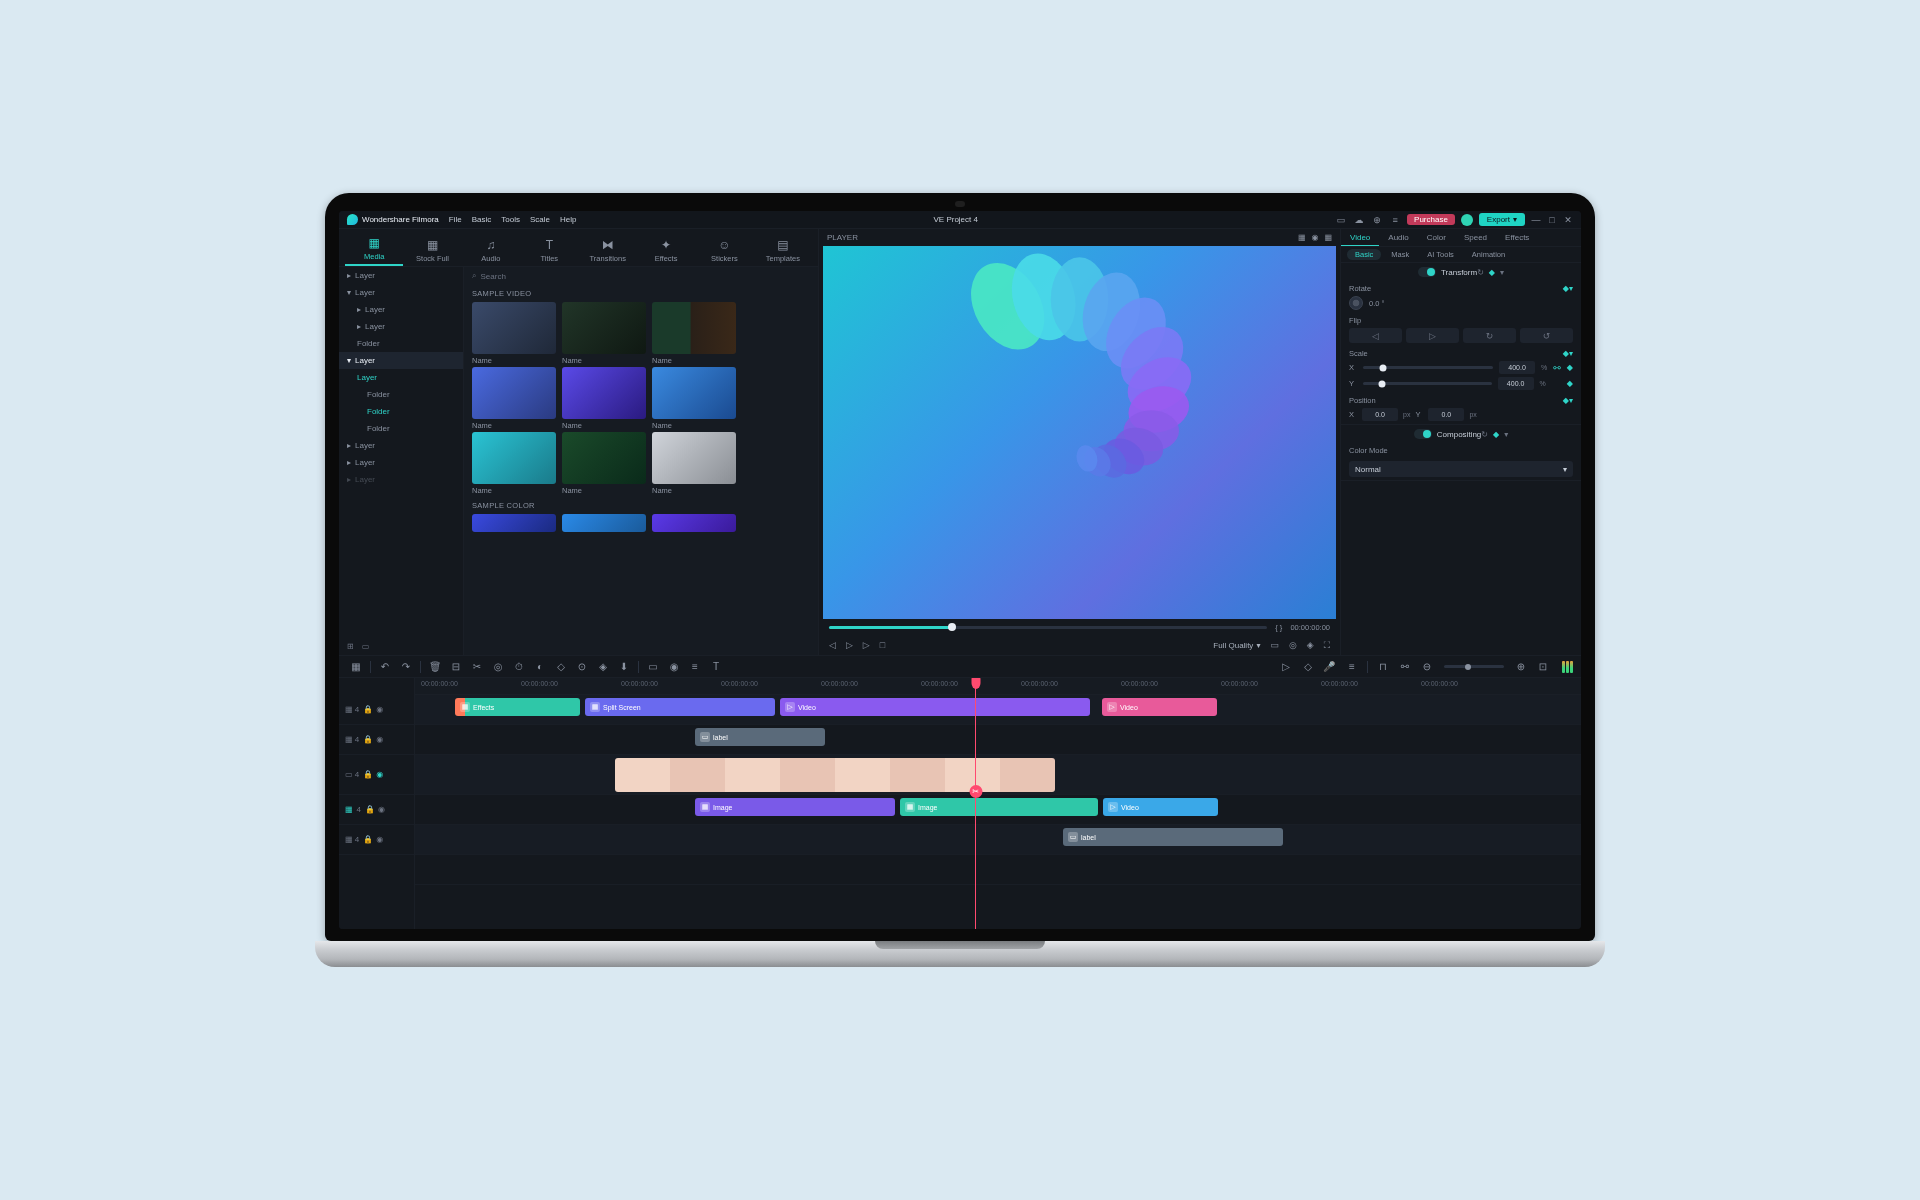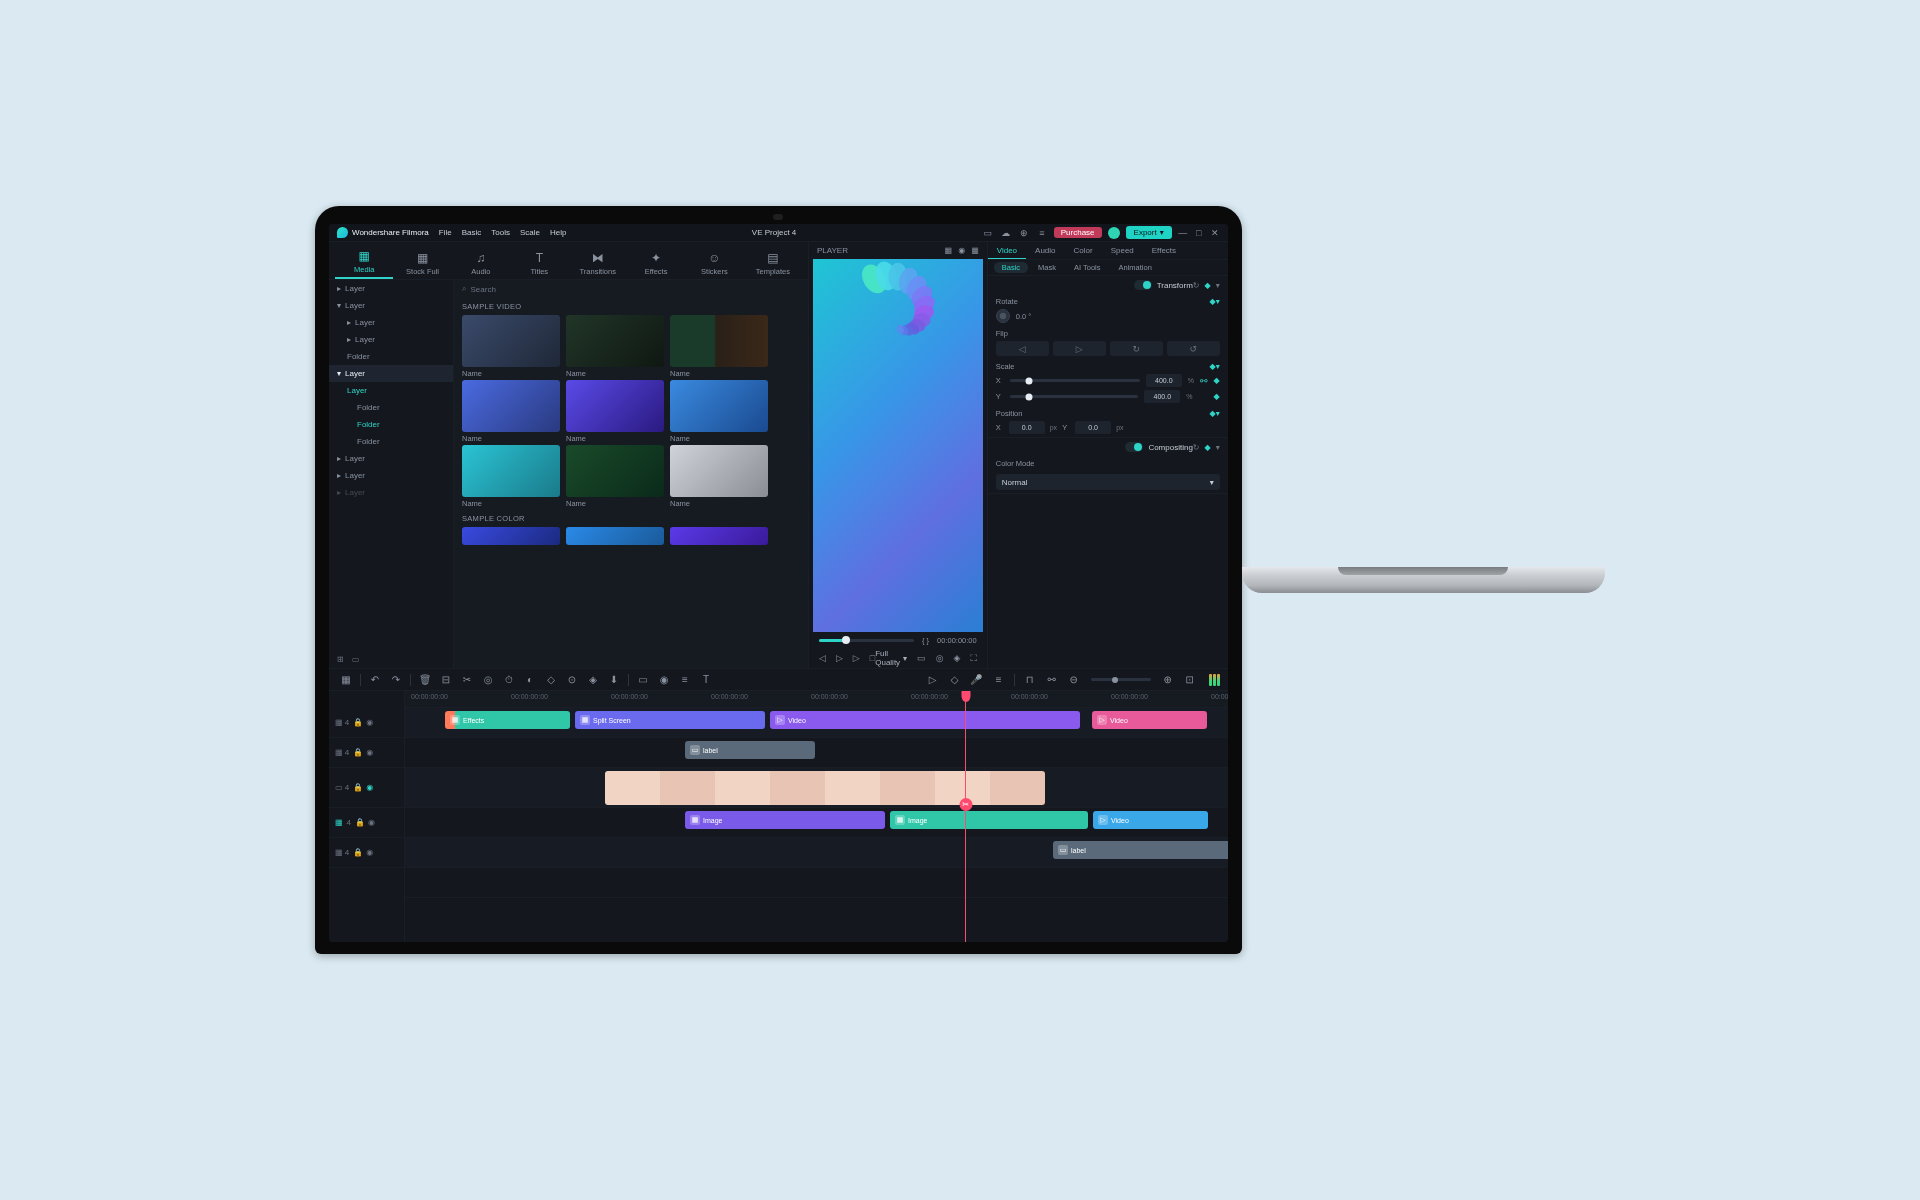--- a/index.html
+++ b/index.html
@@ -1,17 +1,17 @@
 <!DOCTYPE html>
 <html><head>
 <meta charset="utf-8">
 <style>
 *{margin:0;padding:0;box-sizing:border-box;font-family:-apple-system,BlinkMacSystemFont,"Segoe UI",sans-serif;user-select:none}
 body{background:#dae9f2;width:1920px;height:1200px;display:flex;align-items:center;justify-content:center;overflow:hidden}
-.laptop{width:1290px;display:flex;flex-direction:row;align-items:center;position:relative;top:-20px}
+.laptop{width:1290px;display:flex;flex-direction:column;align-items:center;position:relative;top:-20px}
 .screen-bezel{width:1270px;height:748px;background:#0a0a0a;border-radius:24px 24px 6px 6px;padding:18px 14px 12px;position:relative;box-shadow:0 2px 8px rgba(0,0,0,0.3)}
 .notch{position:absolute;top:8px;left:50%;transform:translateX(-50%);width:10px;height:6px;background:#1f1f1f;border-radius:3px}
 .screen{width:100%;height:100%;background:#14181e;border-radius:4px;overflow:hidden;display:flex;flex-direction:column;font-size:9px;color:#a8b0bc}
 .base{width:1290px;height:26px;background:linear-gradient(180deg,#e5e7ea 0%,#c8cbcf 35%,#b3b6ba 70%,#8a8d91 100%);border-radius:0 0 20px 20px;position:relative}
 .base-notch{position:absolute;top:0;left:50%;transform:translateX(-50%);width:170px;height:8px;background:linear-gradient(180deg,#7a7d80 0%,#a0a3a6 100%);border-radius:0 0 10px 10px}
 
 
 .titlebar{height:18px;background:#12161c;display:flex;align-items:center;padding:0 8px;justify-content:space-between;border-bottom:1px solid #1a1f27}
 .tb-left{display:flex;align-items:center;gap:10px;font-size:8px;color:#c5ccd6}
 .logo{display:flex;align-items:center;gap:4px;color:#e8edf4;font-size:8px}
@@ -38,21 +38,21 @@
 .sb-item{padding:4px 8px;color:#8a92a0;cursor:pointer;display:flex;align-items:center;gap:4px}
 .sb-item.sel{background:#1e2530;color:#e8edf4}
 .sb-sub{padding-left:18px}
 .sb-sub2{padding-left:28px}
 .sb-active{color:#2fd4c8}
 .sb-bottom{margin-top:auto;display:flex;gap:8px;padding:4px 8px;color:#6b7280}
 .media-grid{flex:1;background:#161b22;overflow:hidden;display:flex;flex-direction:column}
 .search-row{padding:4px 8px;display:flex;align-items:center;gap:4px;color:#6b7280;font-size:8px}
 .section-label{padding:4px 8px;font-size:7.5px;color:#8a92a0;letter-spacing:0.3px}
 .thumbs{display:flex;gap:6px;padding:0 8px 2px}
-.thumb{width:98px;display:flex;flex-direction:column;gap:2px}
+.thumb{width:84px;display:flex;flex-direction:column;gap:2px}
 .th-img{width:100%;height:52px;border-radius:3px;background:#2a3240}
 .th-label{font-size:7.5px;color:#8a92a0}
 
 
 .center{flex:1;display:flex;flex-direction:column;border-right:1px solid #1a1f27;background:#14181e}
 .preview-hdr{height:17px;display:flex;align-items:center;justify-content:space-between;padding:0 8px;font-size:8px;color:#8a92a0}
 .preview-hdr-r{display:flex;gap:6px}
 .preview{flex:1;background:linear-gradient(135deg,#1fc5d4 0%,#3896e8 40%,#5f6fe0 70%,#2a7fd4 100%);position:relative;overflow:hidden;margin:0 4px}
 .swirl{position:absolute;inset:0}
 .scrub{height:16px;display:flex;align-items:center;padding:0 10px;gap:8px}
@@ -66,21 +66,21 @@
 
 .right{width:240px;background:#14181e;display:flex;flex-direction:column}
 .prop-tabs{height:18px;display:flex;align-items:center;border-bottom:1px solid #1a1f27}
 .prop-tab{padding:0 9px;font-size:8px;color:#8a92a0;height:100%;display:flex;align-items:center;cursor:pointer}
 .prop-tab.active{color:#2fd4c8;border-bottom:1.5px solid #2fd4c8}
 .sub-tabs{height:16px;display:flex;align-items:center;padding:0 6px;gap:2px;border-bottom:1px solid #1a1f27}
 .sub-tab{padding:1px 8px;font-size:7.5px;color:#8a92a0;border-radius:8px;cursor:pointer}
 .sub-tab.active{background:#1f2b33;color:#2fd4c8}
 .prop-body{flex:1;overflow:hidden;padding:0}
 .prop-section{border-bottom:1px solid #1a1f27}
-.prop-sec-hdr{display:flex;align-items:center;justify-content:flex-end;padding:4px 8px;font-size:8px;color:#c5ccd6}
+.prop-sec-hdr{display:flex;align-items:center;justify-content:center;padding:4px 8px;font-size:8px;color:#c5ccd6}
 .prop-sec-hdr-l{display:flex;align-items:center;gap:5px}
 .toggle{width:18px;height:10px;background:#1f2b33;border-radius:5px;position:relative}
 .toggle.on::after{content:"";position:absolute;right:1px;top:1px;width:8px;height:8px;background:#2fd4c8;border-radius:50%}
 .prop-row{padding:3px 8px;display:flex;flex-direction:column;gap:3px;font-size:7.5px;color:#8a92a0}
 .rotate-ctrl{display:flex;align-items:center;gap:6px}
 .rotate-wheel{width:14px;height:14px;border-radius:50%;background:radial-gradient(circle,#4a5260 40%,#2a3240 42%);border:1px solid #3a4250}
 .flip-btns{display:flex;gap:4px}
 .flip-btn{flex:1;height:15px;background:#1e242e;border-radius:3px;display:flex;align-items:center;justify-content:center;color:#6b7280;font-size:9px}
 .scale-row{display:flex;align-items:center;gap:6px}
 .scale-label{width:8px;font-size:7.5px}

